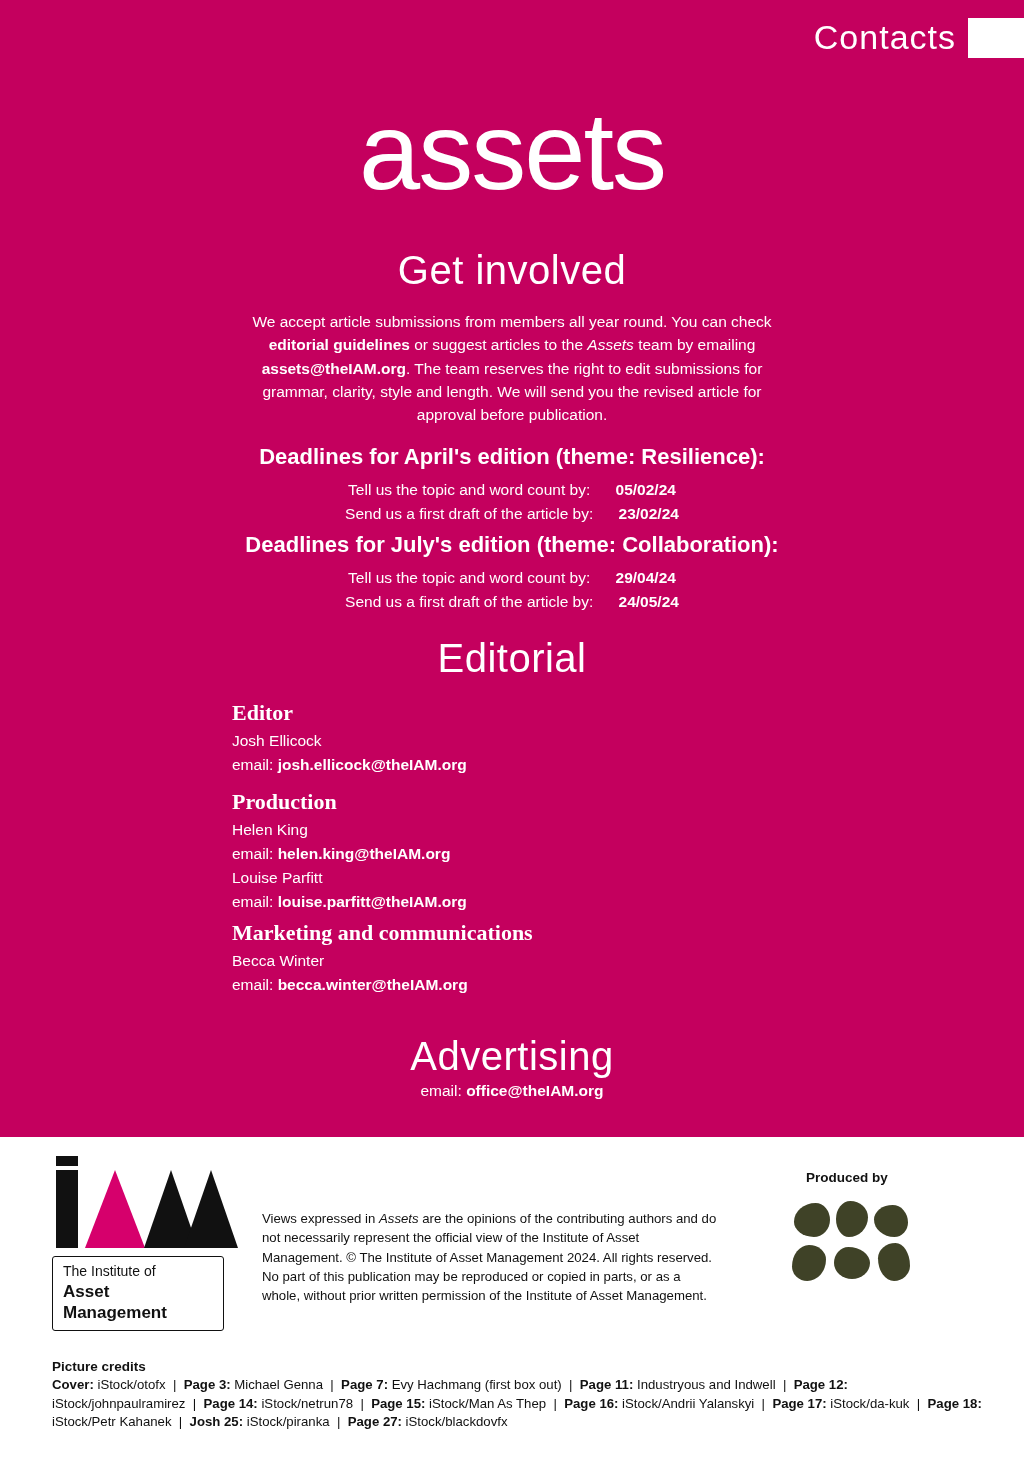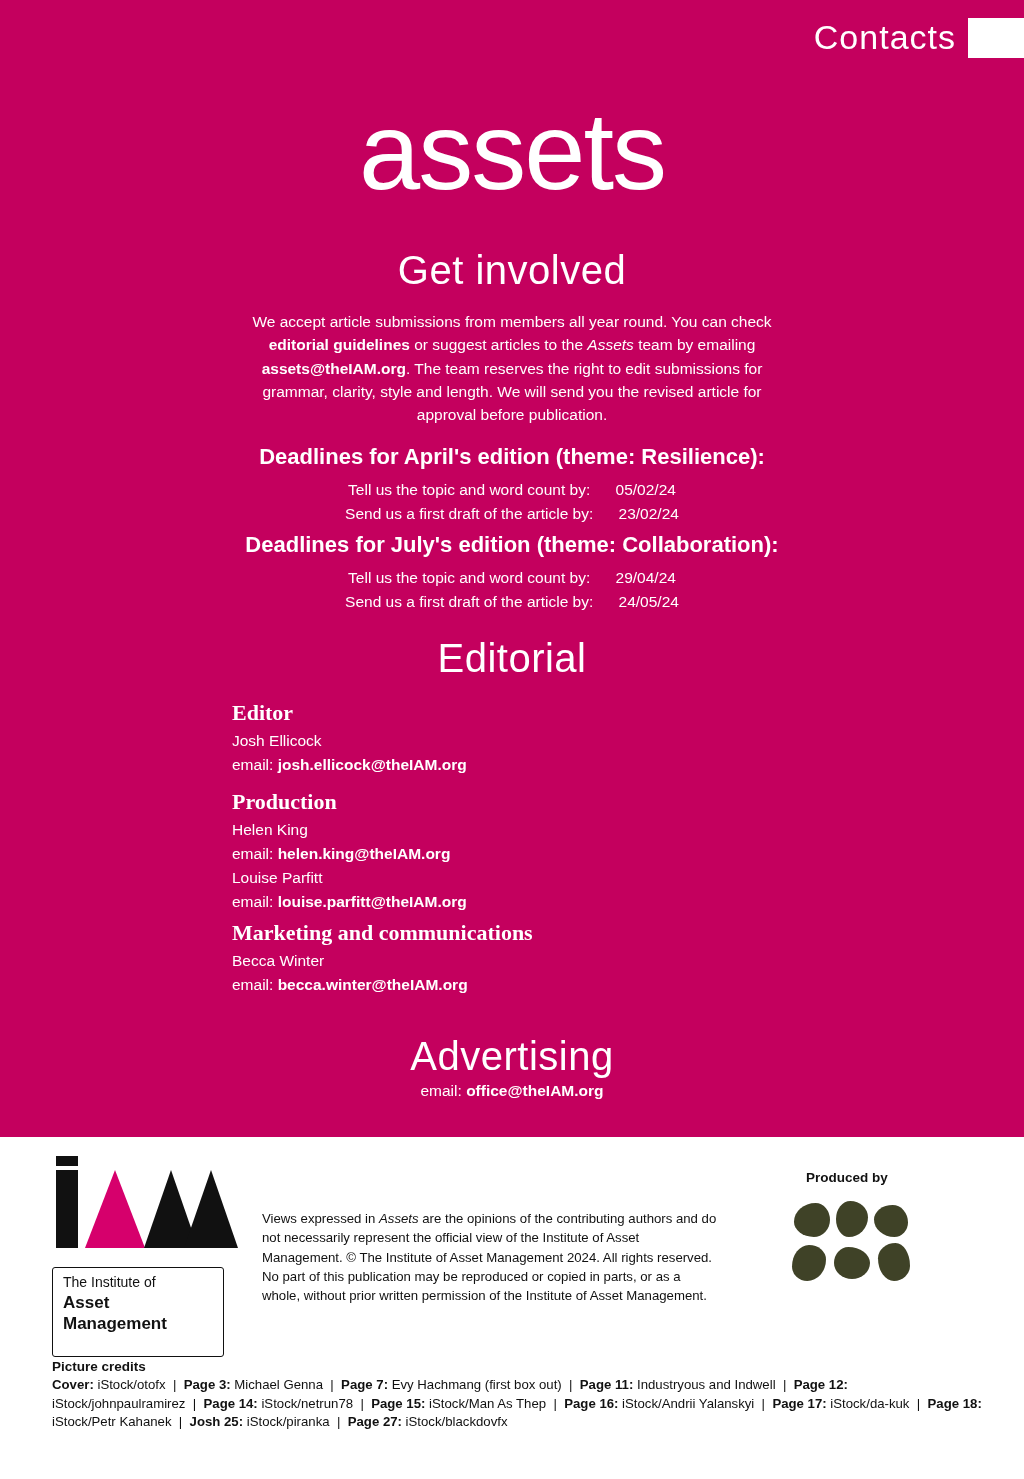--- a/index.html
+++ b/index.html
@@ -91,21 +91,21 @@
     font-size: 15.5px;
     line-height: 1.55;
   }
   .deadline-block.first { top: 440px; }
   .deadline-block.second { top: 528px; }
   .deadline-heading {
     font-weight: bold;
     font-size: 22px;
     margin-bottom: 4px;
   }
-  .deadline-line b { font-weight: normal; margin-left: 21px; }
+  .deadline-line b { font-weight: bold; margin-left: 21px; }
 
   .editorial-title {
     position: absolute;
     left: 0;
     right: 0;
     top: 636px;
   }
   .role-block {
     position: absolute;
     left: 232px;
@@ -203,24 +203,24 @@
     position: absolute;
     left: 132px;
     top: 0;
     width: 0;
     height: 0;
     border-left: 27px solid transparent;
     border-right: 27px solid transparent;
     border-bottom: 78px solid #111111;
   }
   .logo-box {
-    margin-top: 19px;
+    margin-top: 8px;
     border: 1.5px solid #111111;
     border-radius: 3px;
-    padding: 6px 8px 22px 10px;
+    padding: 6px 8px 7px 10px;
   }
   .logo-box-line1 {
     font-size: 14px;
     line-height: 1.25;
   }
   .logo-box-line2 {
     font-size: 17px;
     font-weight: bold;
     line-height: 1.25;
   }

